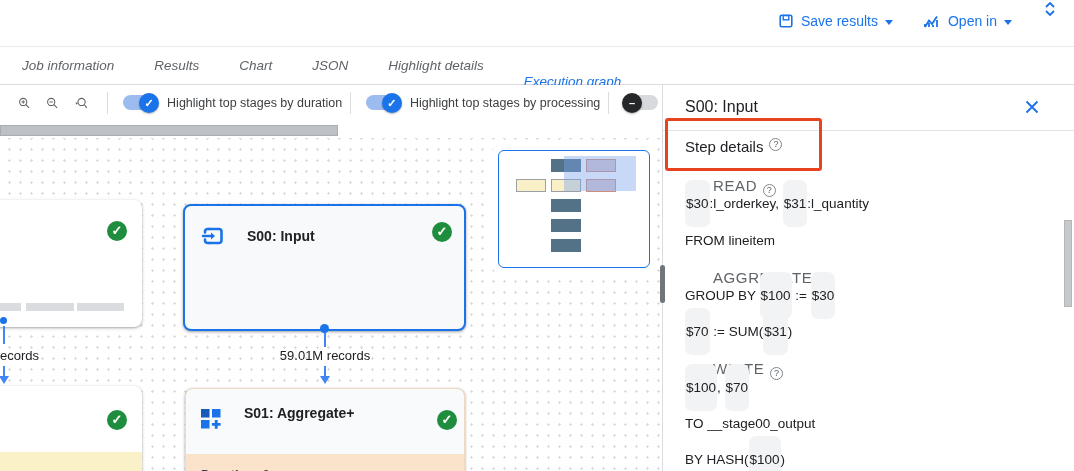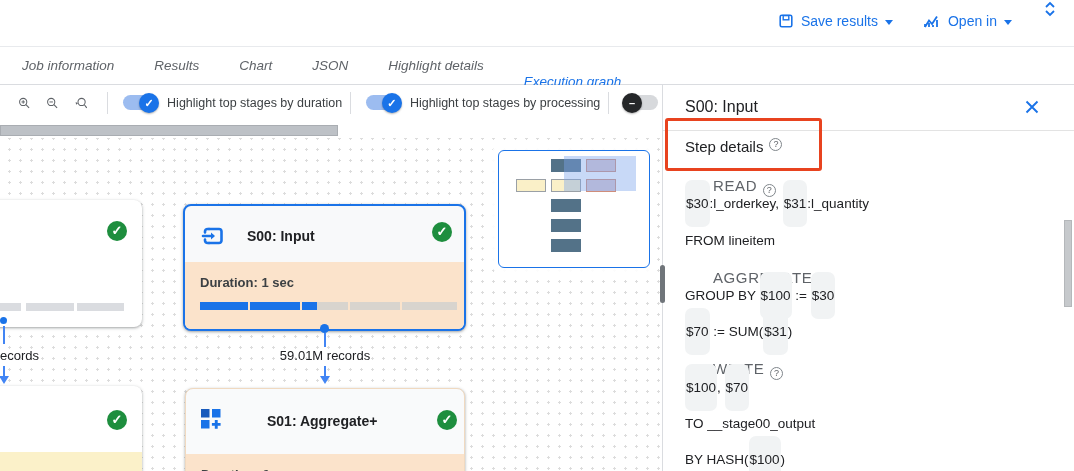--- a/index.html
+++ b/index.html
@@ -180,46 +180,36 @@
 
     <div class="card card-s00">
       <svg class="icon-svg" style="position:absolute; left:14px; top:16px;" width="28" height="28" viewBox="0 0 28 28">
           <path d="M10 7 H20 a2.5 2.5 0 0 1 2.5 2.5 V18.5 A2.5 2.5 0 0 1 20 21 H10" fill="none" stroke="#1a73e8" stroke-width="2.6" stroke-linecap="round"></path>
           <path d="M10 7 H8.5 A2.5 2.5 0 0 0 6 9.5 V10.5 M6 17.5 V18.5 A2.5 2.5 0 0 0 8.5 21 H10" fill="none" stroke="#1a73e8" stroke-width="2.6" stroke-linecap="round"></path>
           <path d="M4 14 H13.5" stroke="#1a73e8" stroke-width="2.6" stroke-linecap="round"></path>
           <path d="M12 10.5 L16 14 L12 17.5 Z" fill="#1a73e8"></path>
         </svg>
       <div class="stage-title" style="left:62px; top:22px;">S00: Input</div>
       <div class="check" style="left:247px; top:16px;"></div>
-      <div class="duration-sec">
-        <div class="duration-label">Duration: 1 sec</div>
-        <div class="bar">
-          <div class="seg" style="left:0; width:48px; background:var(--accent);"></div>
-          <div class="seg" style="left:50px; width:50px; background:var(--accent);"></div>
-          <div class="seg" style="left:102px; width:46px; background:linear-gradient(to right, var(--accent) 0 33%, #d8d4ce 33%);"></div>
-          <div class="seg" style="left:150px; width:50px;"></div>
-          <div class="seg" style="left:202px; width:55px;"></div>
-        </div>
-      </div>
     </div>
 
     <div class="edge-dot" style="left:320px; top:204px; width:9px; height:9px;"></div>
     <div class="edge-line" style="left:323.5px; top:213px; height:14px;"></div>
     <div class="edge-label" style="left:245px; top:228px; width:160px; text-align:center;">59.01M records</div>
     <div class="edge-line" style="left:323.5px; top:246px; height:10px;"></div>
     <div class="edge-arrow" style="left:319.5px; top:256px;"></div>
 
     <div class="card card-s01">
       <svg class="icon-svg" style="position:absolute; left:12px; top:17px;" width="26" height="26" viewBox="0 0 26 26">
           <rect x="3" y="3" width="8.5" height="8.5" fill="#185abc"></rect>
           <rect x="14" y="3" width="8.5" height="8.5" fill="#1a73e8"></rect>
           <rect x="3" y="14" width="8.5" height="8.5" fill="#1a73e8"></rect>
           <path d="M16.8 14 h2.9 v2.9 h2.9 v2.9 h-2.9 v2.9 h-2.9 v-2.9 h-2.9 v-2.9 h2.9 Z" fill="#1a73e8"></path>
         </svg>
-      <div class="stage-title" style="left:58px; top:24px;margin-left:23px;">S01: Aggregate+</div>
+      <div class="stage-title" style="left:58px; top:16px;">S01: Aggregate+</div>
       <div class="check" style="left:251px; top:21px;"></div>
       <div class="duration-sec">
         <div class="duration-label">Duration: 0 sec</div>
       </div>
     </div>
 
     <div class="minimap">
       <div class="mm-box mm-dark" style="left:52px; top:8px;"></div>
       <div class="mm-box mm-pink" style="left:87px; top:8px;"></div>
       <div class="mm-box mm-yellow" style="left:17px; top:28px;"></div>

